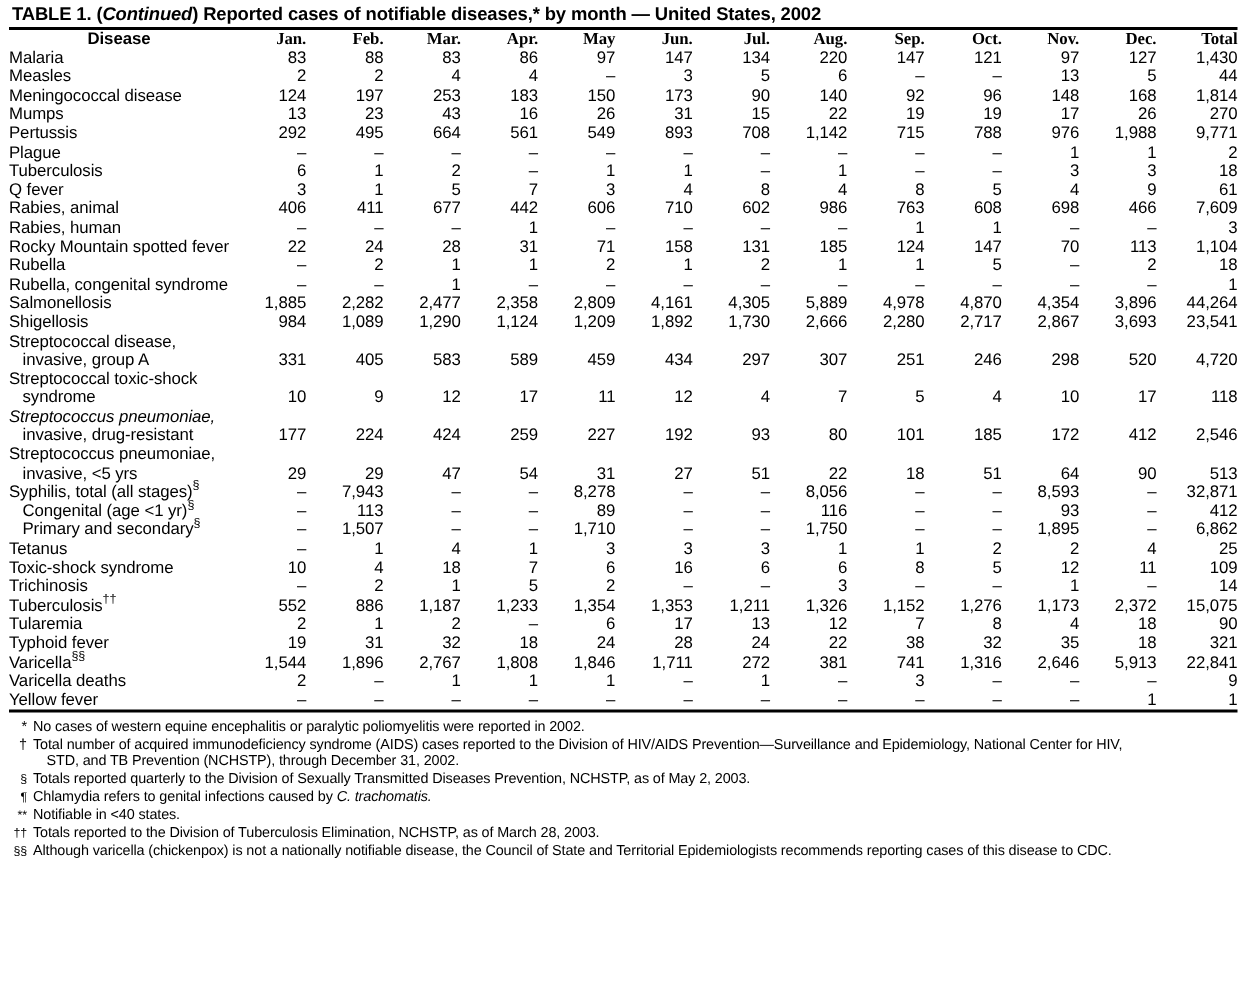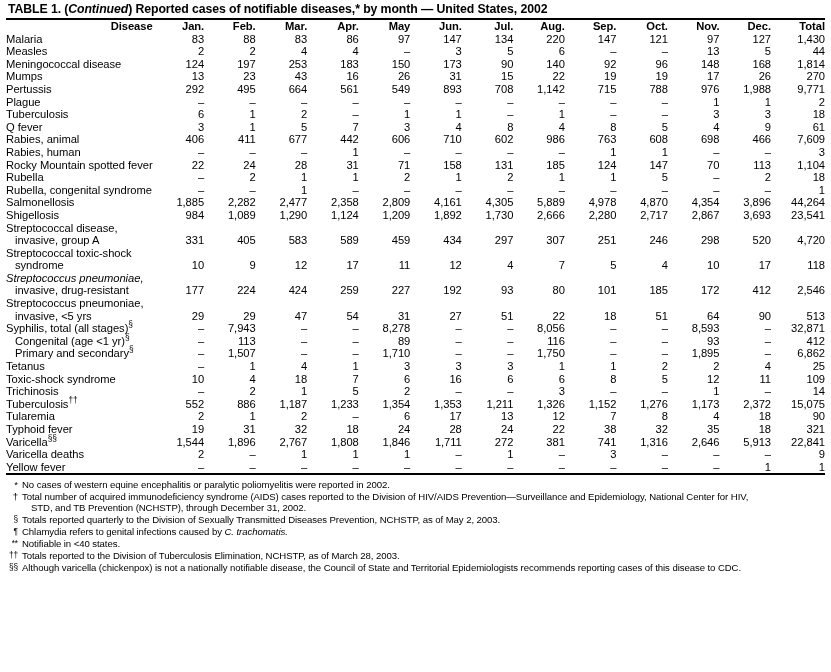--- a/index.html
+++ b/index.html
@@ -45,22 +45,22 @@
     padding: 0;
     vertical-align: bottom;
     white-space: nowrap;
   }
   thead th {
     font-weight: bold;
     font-size: 11.2px;
     padding-bottom: 1px;
     padding-top: 1px;
   }
-  th.h-disease { text-align: right; padding-left: 2px; }
-  th.h-num     { text-align: right; }
+  th.h-disease { text-align: center; padding-left: 2px; }
+  th.h-num     { text-align: right; font-family: Liberation Serif, serif; }
 
   td.c-name {
     text-align: left;
     padding-left: 2px;
   }
   td.c-num { text-align: right; }
 
   
   col.w-name { width: 124px; }
   col.w-mon  { width: 56.5px; }

